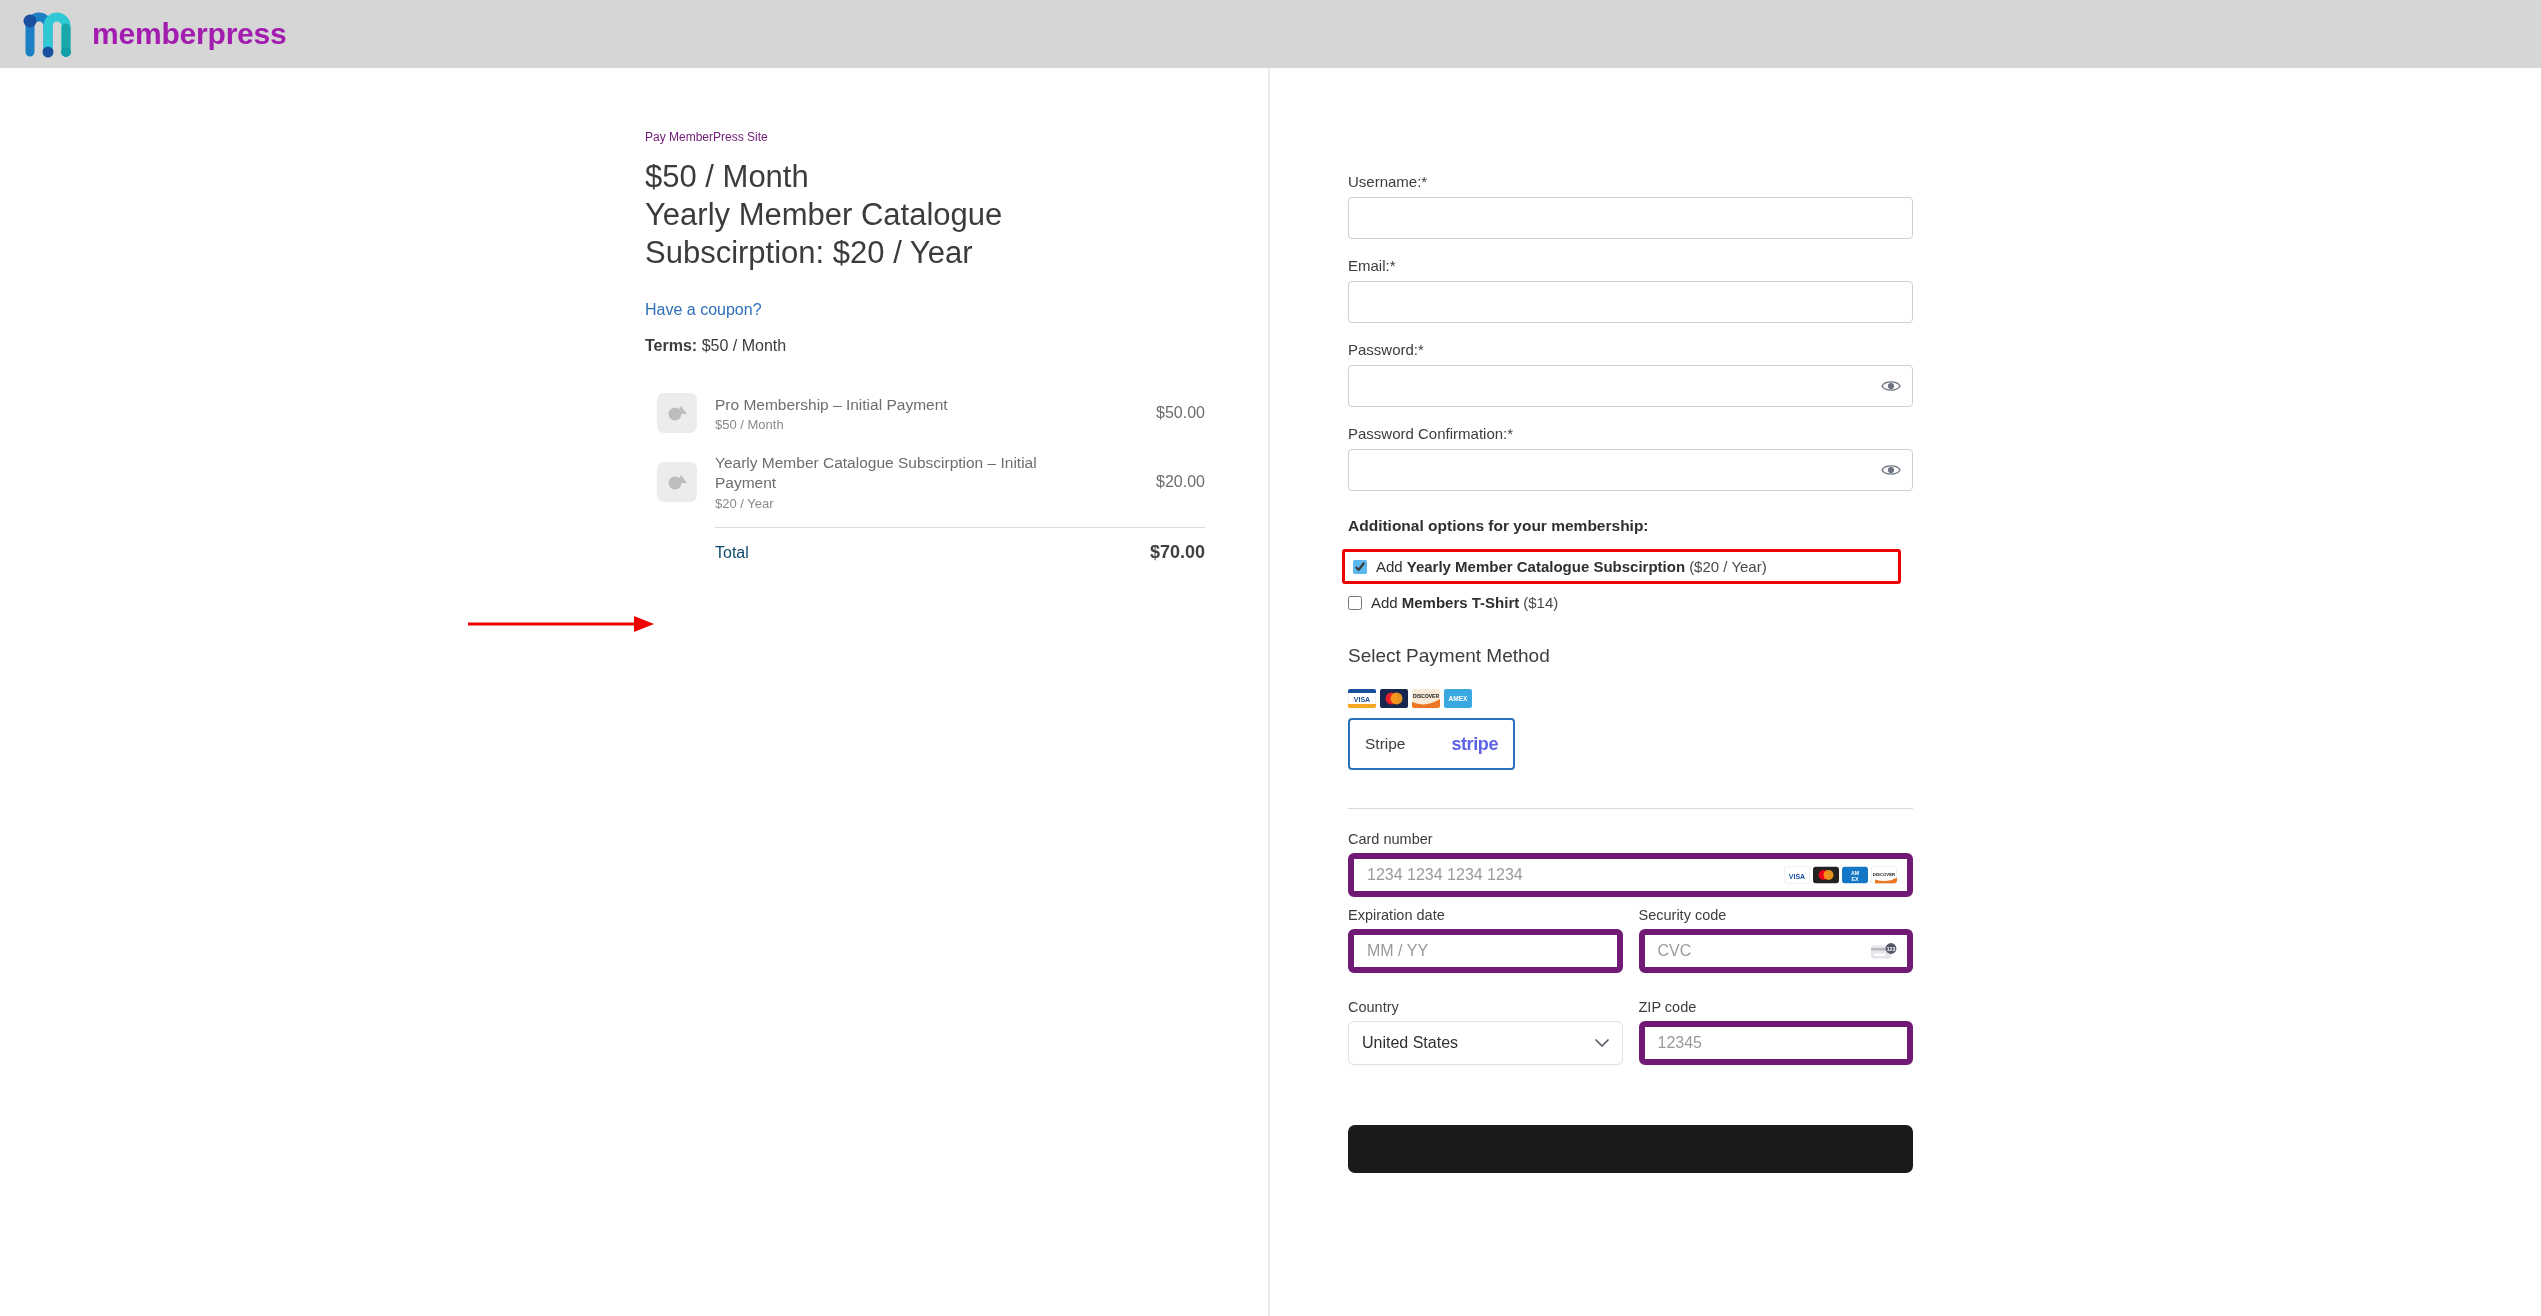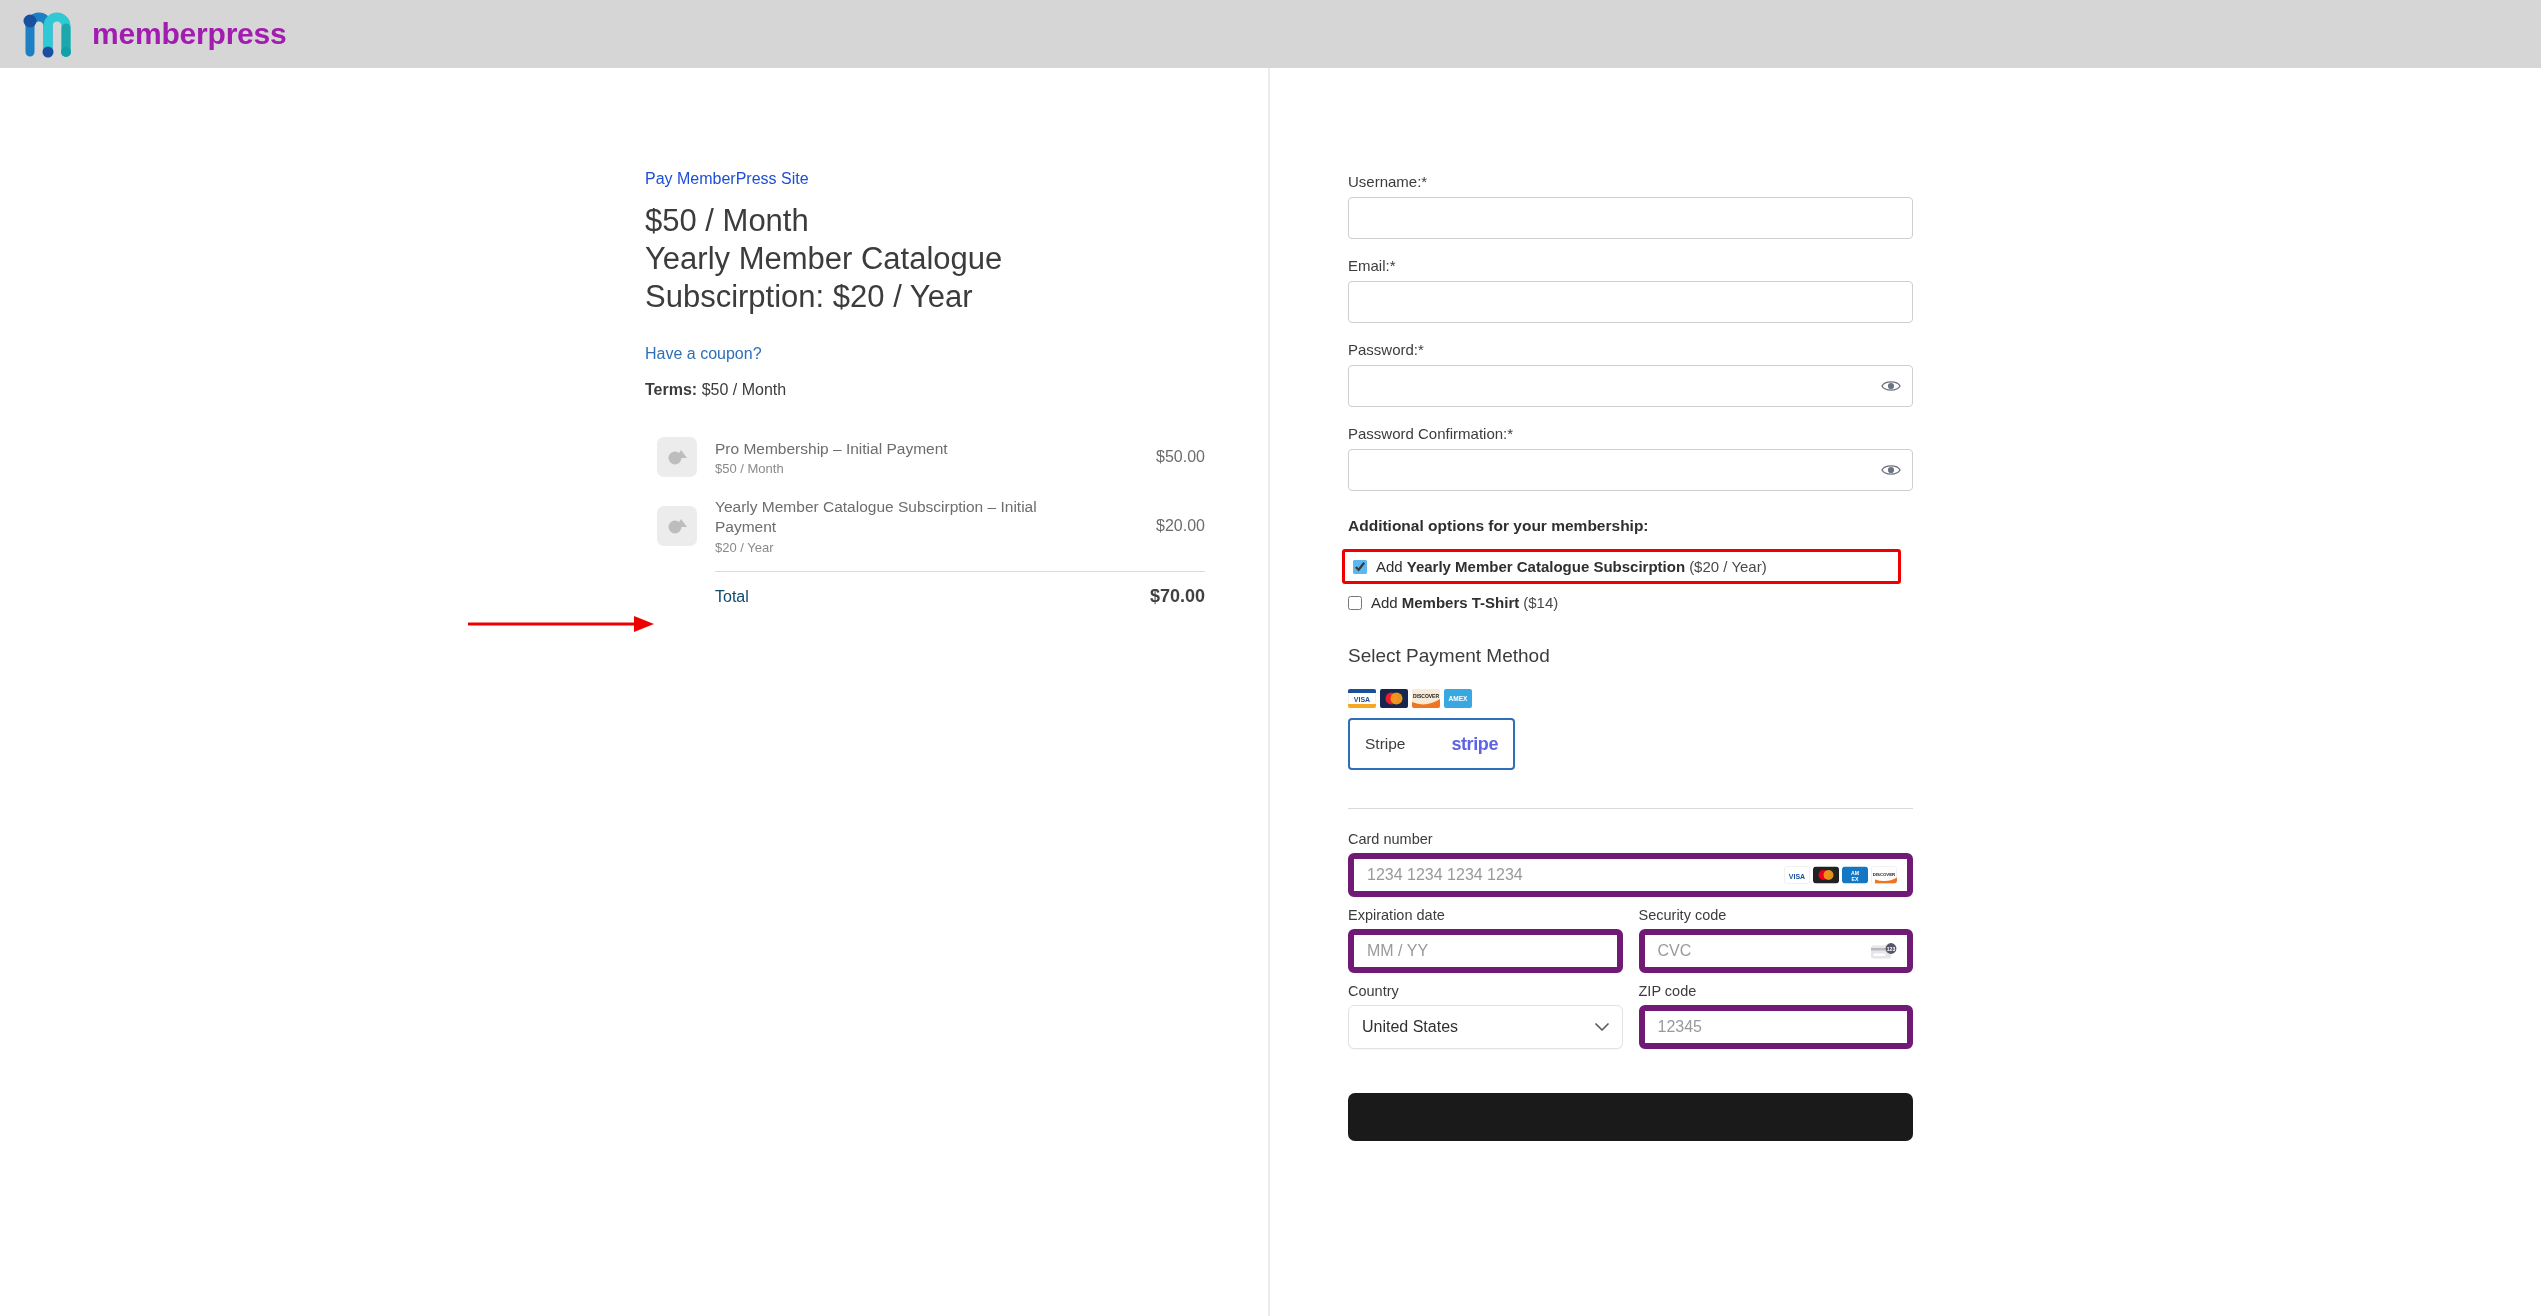--- a/index.html
+++ b/index.html
@@ -44,24 +44,23 @@
   }
 
   
   .order-block {
     position: absolute;
     left: 645px;
     top: 62px;
     width: 560px;
   }
   .pay-site-label {
-    font-size: 16px;
-    color: #1d4ed8;
+    font-size: 12px;
+    color: #701a75;
     margin-bottom: 14px;
-    margin-top: 40px;
   }
   .order-heading {
     font-size: 31px;
     line-height: 1.22;
     color: #3c3c3c;
     font-weight: 400;
   }
   .coupon-link {
     display: inline-block;
     margin-top: 30px;
@@ -272,21 +271,21 @@
     position: absolute;
     right: 10px;
     top: 50%;
     transform: translateY(-50%);
     display: flex;
     gap: 3px;
     align-items: center;
   }
   .mini-badge { width: 26px; height: 17px; border-radius: 3px; display: block; }
   .stripe-row { display: flex; gap: 16px; }
-  .stripe-row .stripe-field { flex: 1; margin-bottom: 10px; }
+  .stripe-row .stripe-field { flex: 1; margin-bottom: 26px; }
   .select-box {
     height: 44px;
     border: 1px solid #e2e2e2;
     border-radius: 6px;
     background: #fff;
     display: flex;
     align-items: center;
     justify-content: space-between;
     padding: 0 13px;
     cursor: pointer;

